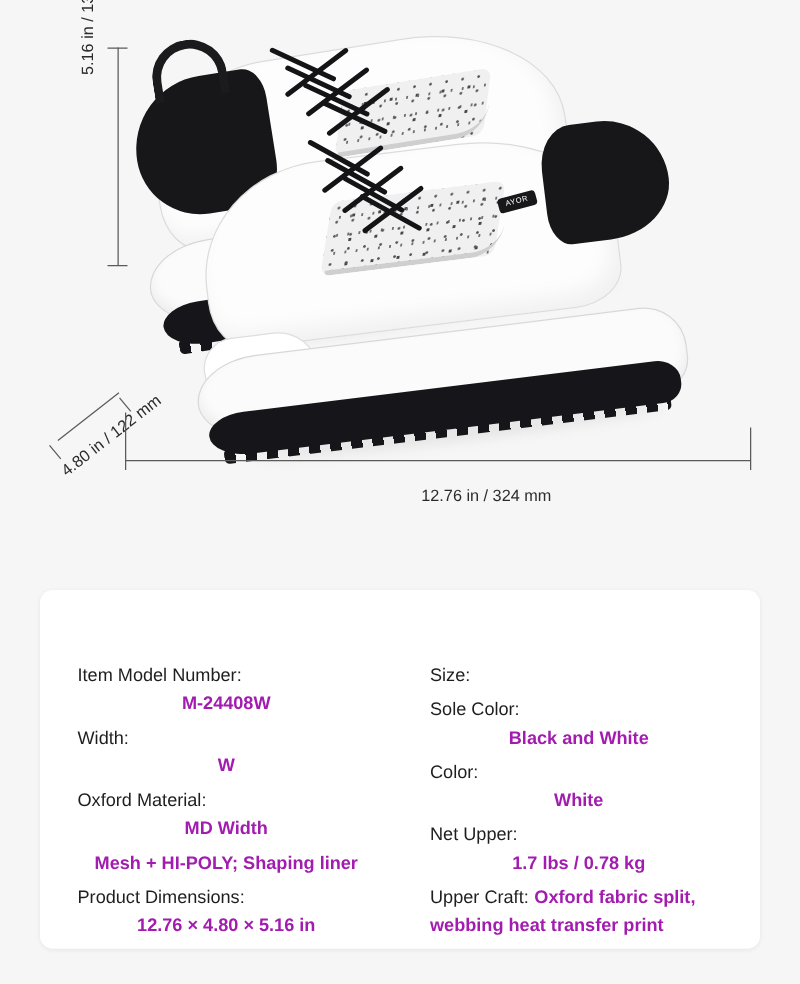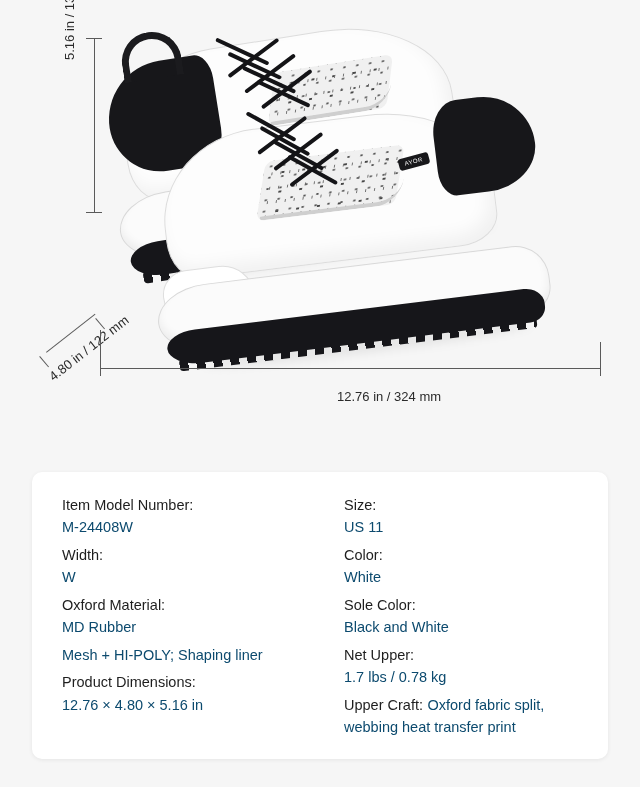--- a/index.html
+++ b/index.html
@@ -243,38 +243,40 @@
     height: 287px;
     background: #ffffff;
     border-radius: 10px;
     box-shadow: 0 1px 4px rgba(0,0,0,0.07);
     box-sizing: border-box;
     padding: 22px 26px 10px 30px;
   }
   .spec-cols {
     display: flex;
     gap: 44px;
+    margin-top: 36px;
   }
   .spec-col {
     flex: 1 1 0;
     min-width: 0;
   }
   .spec-row {
     margin-bottom: 5px;
   }
   .spec-label {
     font-size: 14.5px;
     color: #1e1e1e;
     line-height: 1.55;
   }
   .spec-value {
     font-size: 14.5px;
-    color: #0c4a6e;
-    font-weight: normal;
+    color: #a21caf;
+    font-weight: bold;
     line-height: 1.55;
+    text-align: center;
   }
   .spec-inline .spec-label,
   .spec-inline .spec-value {
     display: inline;
   }
 </style>
 </head>
 <body>
 
 <div class="page">
@@ -349,43 +351,42 @@
         <div class="spec-row">
           <div class="spec-label">Item Model Number:</div>
           <div class="spec-value">M-24408W</div>
         </div>
         <div class="spec-row">
           <div class="spec-label">Width:</div>
           <div class="spec-value">W</div>
         </div>
         <div class="spec-row">
           <div class="spec-label">Oxford Material:</div>
-          <div class="spec-value">MD Rubber</div>
+          <div class="spec-value">MD Width</div>
         </div>
         <div class="spec-row">
           <div class="spec-value">Mesh + HI-POLY; Shaping liner</div>
         </div>
         <div class="spec-row">
           <div class="spec-label">Product Dimensions:</div>
           <div class="spec-value">12.76 × 4.80 × 5.16 in</div>
         </div>
       </div>
 
       <div class="spec-col">
         <div class="spec-row">
           <div class="spec-label">Size:</div>
-          <div class="spec-value">US 11</div>
+        </div>
+        <div class="spec-row">
+          <div class="spec-label">Sole Color:</div>
+          <div class="spec-value">Black and White</div>
         </div>
         <div class="spec-row">
           <div class="spec-label">Color:</div>
           <div class="spec-value">White</div>
-        </div>
-        <div class="spec-row">
-          <div class="spec-label">Sole Color:</div>
-          <div class="spec-value">Black and White</div>
         </div>
         <div class="spec-row">
           <div class="spec-label">Net Upper:</div>
           <div class="spec-value">1.7 lbs / 0.78 kg</div>
         </div>
         <div class="spec-row spec-inline">
           <span class="spec-label">Upper Craft:</span>
           <span class="spec-value">Oxford fabric split, webbing heat transfer print</span>
         </div>
       </div>

